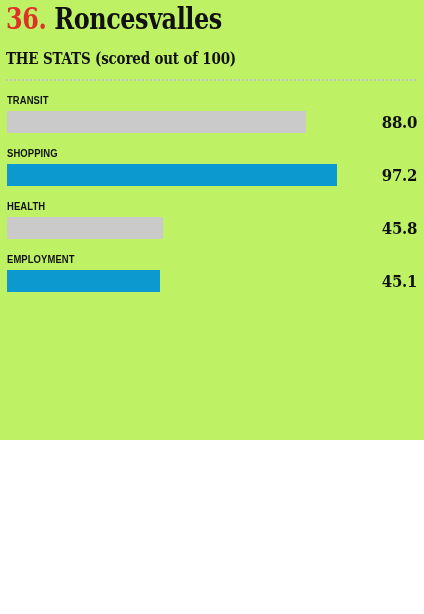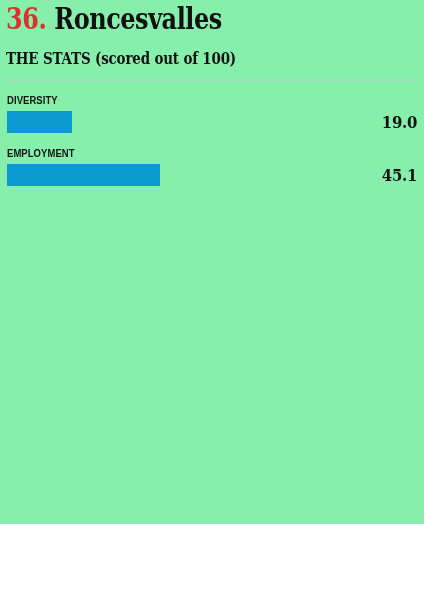--- a/index.html
+++ b/index.html
@@ -10,22 +10,22 @@
   body {
     width: 424px;
     height: 614px;
     overflow: hidden;
     font-family: "Liberation Sans", sans-serif;
     -webkit-font-smoothing: antialiased;
   }
   .page {
     position: relative;
     width: 424px;
-    height: 524px;
-    background: #86efac;
+    height: 440px;
+    background: #bef264;
     overflow: hidden;
   }
 
   
   .headline {
     position: absolute;
     left: 6px;
     top: 2px;
     white-space: nowrap;
     font-family: "DejaVu Serif", "Liberation Serif", serif;
@@ -134,25 +134,39 @@
     <span class="rank">36.</span>
     <span class="name">Roncesvalles</span>
   </div>
 
   <div class="stats-title">THE STATS (scored out of 100)</div>
 
   <div class="divider"></div>
 
   <div class="rows">
       <div class="stat-row">
-        <div class="stat-label">DIVERSITY</div>
+        <div class="stat-label">TRANSIT</div>
         <div class="bar-track">
-          <div class="bar-fill blue" style="width: 64.6px;"></div>
+          <div class="bar-fill gray" style="width: 299.2px;"></div>
         </div>
-        <div class="stat-value">19.0</div>
+        <div class="stat-value">88.0</div>
+      </div>
+      <div class="stat-row">
+        <div class="stat-label">SHOPPING</div>
+        <div class="bar-track">
+          <div class="bar-fill blue" style="width: 330.48px;"></div>
+        </div>
+        <div class="stat-value">97.2</div>
+      </div>
+      <div class="stat-row">
+        <div class="stat-label">HEALTH</div>
+        <div class="bar-track">
+          <div class="bar-fill gray" style="width: 155.72px;"></div>
+        </div>
+        <div class="stat-value">45.8</div>
       </div>
       <div class="stat-row">
         <div class="stat-label">EMPLOYMENT</div>
         <div class="bar-track">
           <div class="bar-fill blue" style="width: 153.34px;"></div>
         </div>
         <div class="stat-value">45.1</div>
       </div>
     </div>
 

